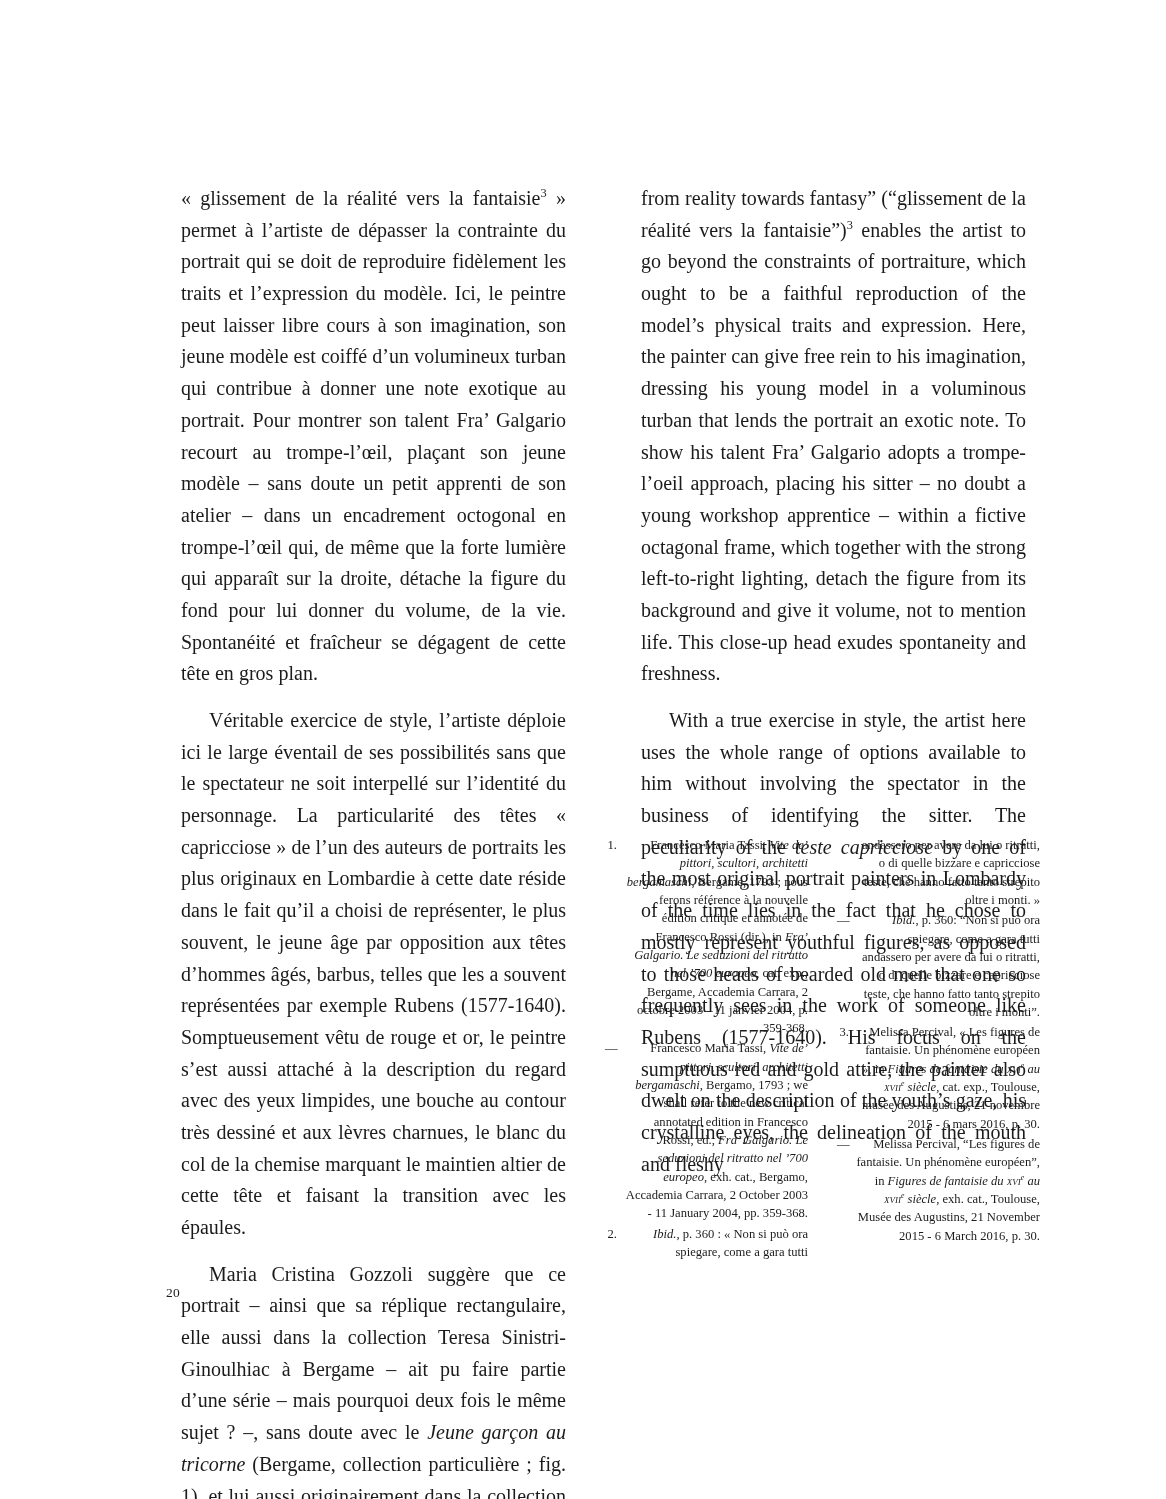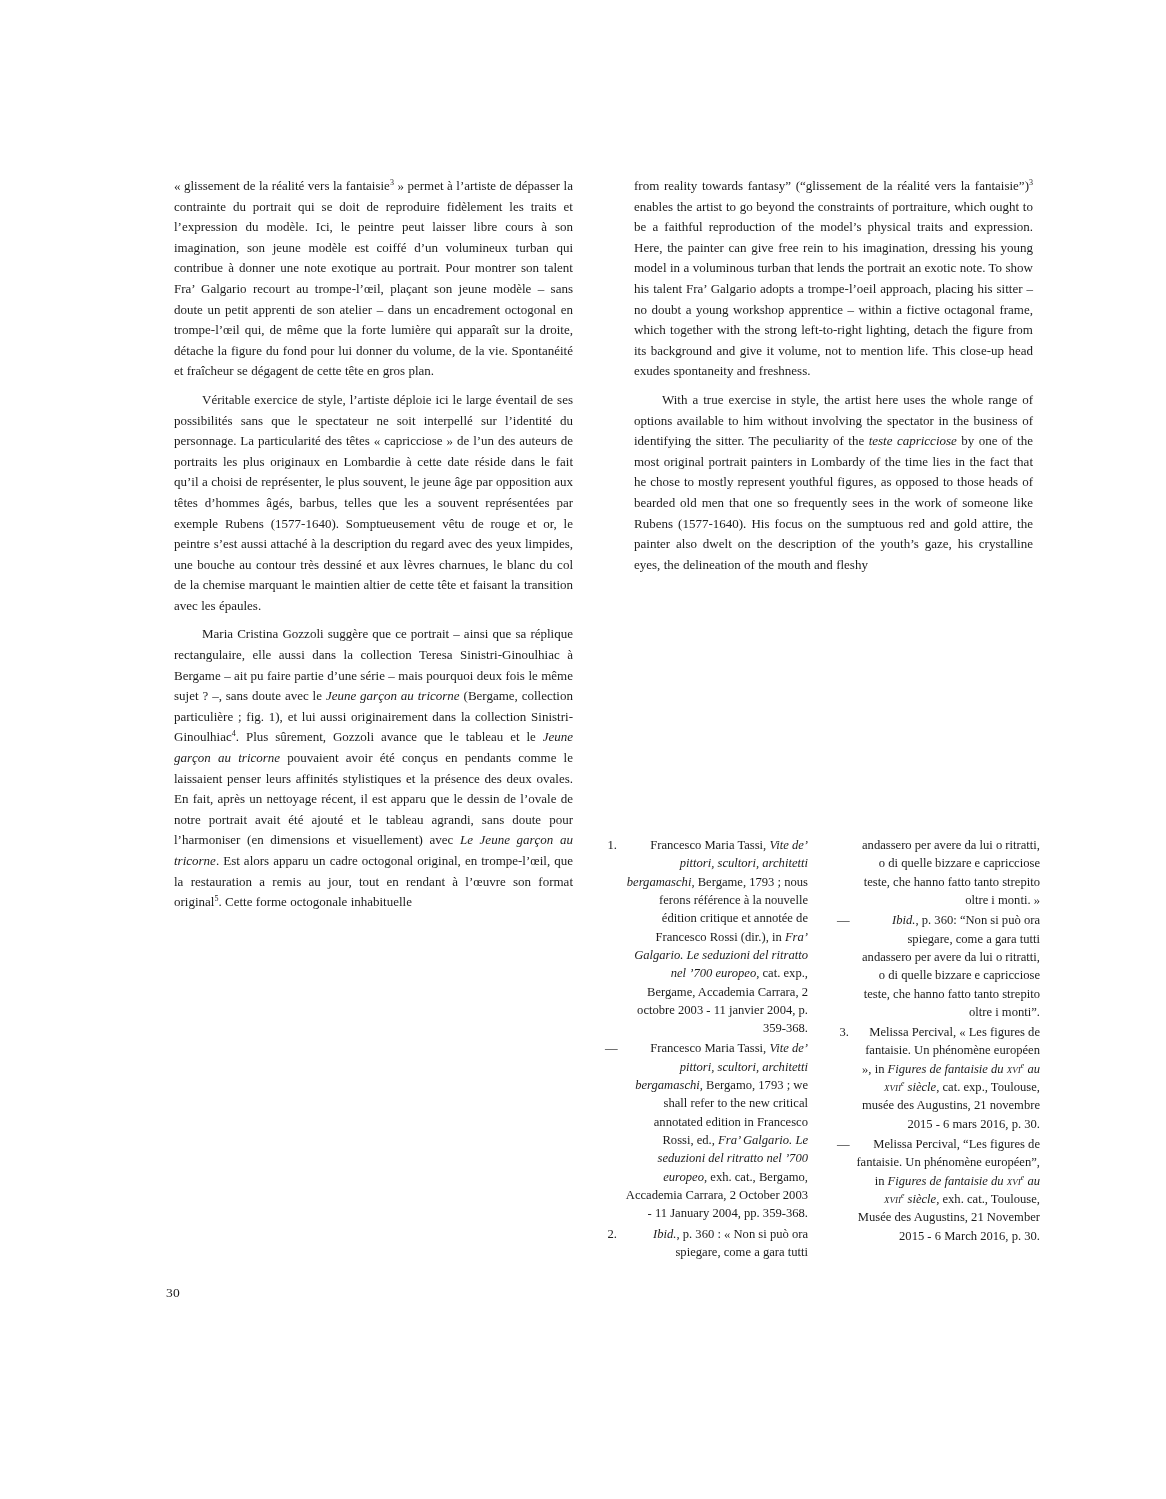--- a/index.html
+++ b/index.html
@@ -27,24 +27,24 @@
     left: 166px;
     top: 168px;
     width: 875px;
     display: flex;
     gap: 45px;
   }
   .col {
     width: 415px;
   }
   .body-p {
-    font-size: 13px;
+    font-size: 20px;
     line-height: 1.585;
     text-align: justify;
-    margin: 8px;
+    margin: 15px;
     hyphens: auto;
     -webkit-hyphens: auto;
     word-spacing: 0.1px;
   }
   .body-p.indent {
     text-indent: 28px;
   }
   .body-p + .body-p {
     margin-top: 0;
   }
@@ -149,15 +149,15 @@
         <span class="note-text">Melissa Percival, « Les figures de fantaisie. Un phénomène européen », in <em>Figures de fantaisie du <span class="sc">xvi</span><sup>e</sup> au <span class="sc">xvii</span><sup>e</sup> siècle</em>, cat. exp., Toulouse, musée des Augustins, 21 novembre 2015 - 6 mars 2016, p. 30.</span>
       </div>
       <div class="note">
         <span class="note-num dash">—</span>
         <span class="note-text">Melissa Percival, “Les figures de fantaisie. Un phénomène européen”, in <em>Figures de fantaisie du <span class="sc">xvi</span><sup>e</sup> au <span class="sc">xvii</span><sup>e</sup> siècle</em>, exh. cat., Toulouse, Musée des Augustins, 21 November 2015 - 6 March 2016, p. 30.</span>
       </div>
     </div>
 
   </div>
 
-  <div class="folio">30</div>
+  <div class="folio">20</div>
 
 </div>
 
 </body></html>

